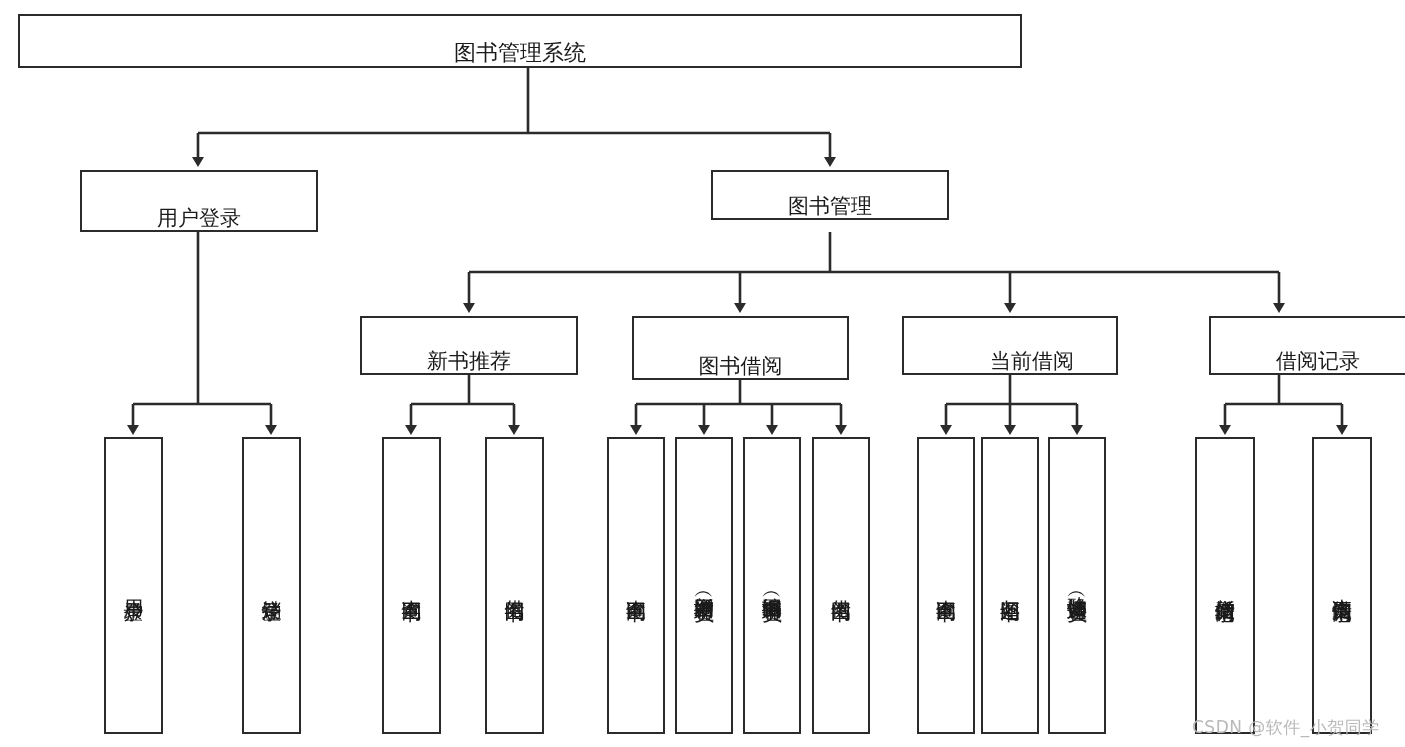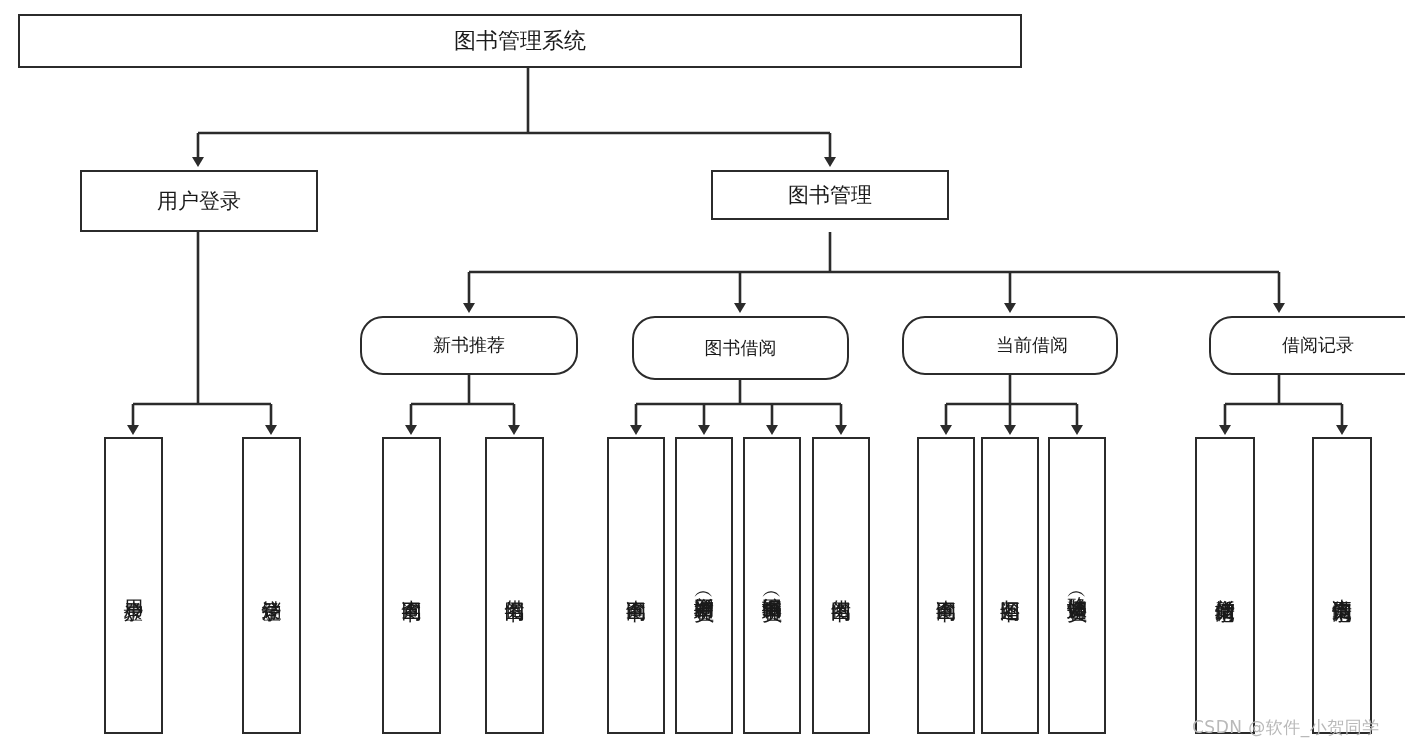--- a/index.html
+++ b/index.html
@@ -25,34 +25,33 @@
     height: 747px;
     pointer-events: none;
   }
   .node {
     position: absolute;
     box-sizing: border-box;
     border: 2px solid #2b2b2b;
     background: #ffffff;
     color: #1a1a1a;
     display: flex;
-    align-items: center;
+    align-items: flex-end;
     justify-content: center;
     text-align: center;
     line-height: 1.16;
   }
   .node.root {
     font-size: 22px;
   }
   .node.lvl1 {
     font-size: 21px;
   }
   .node.lvl2 {
-    font-size: 18px;
-    border-radius: 23px;
+    font-size: 21px;
   }
   .node.leaf {
     font-size: 20px;
     writing-mode: vertical-rl;
     text-orientation: upright;
     align-items: center;
     justify-content: center;
     padding: 6px 0;
     letter-spacing: 1px;
   }

